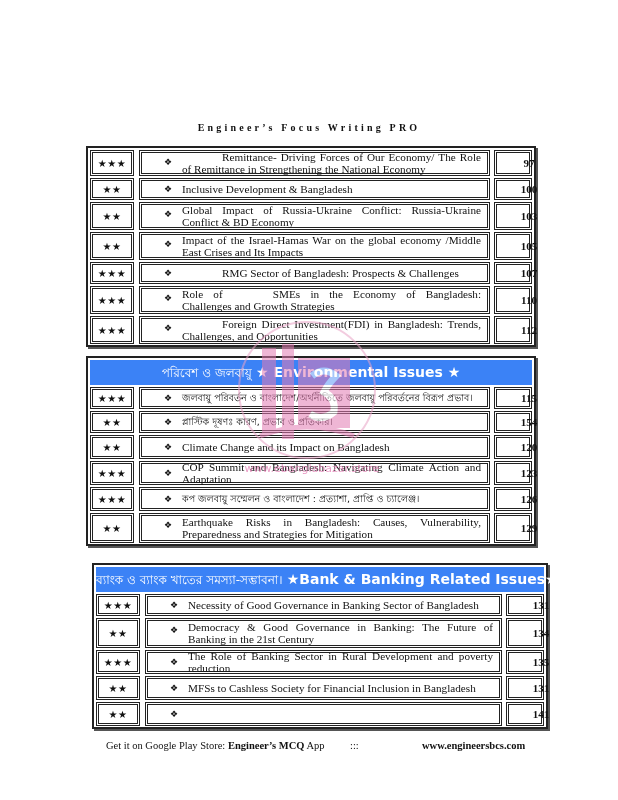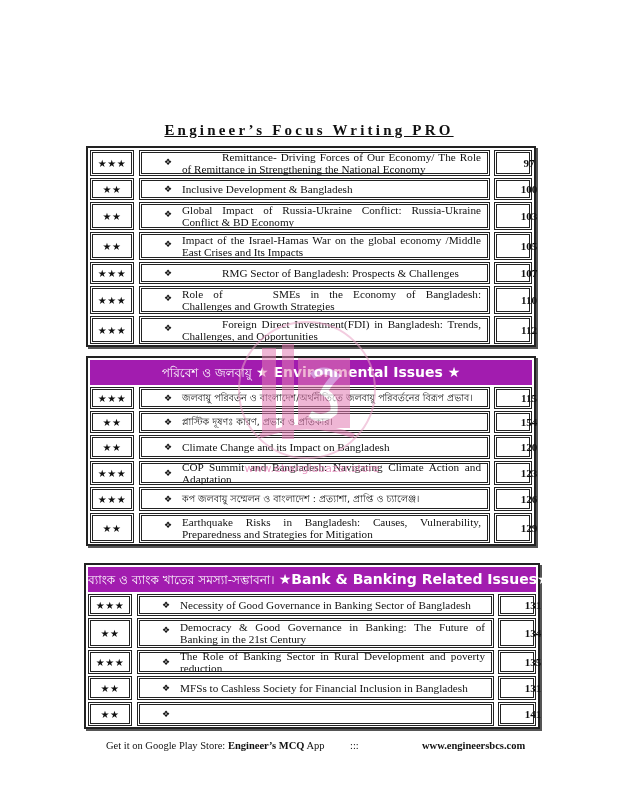--- a/index.html
+++ b/index.html
@@ -1,22 +1,22 @@
 <!DOCTYPE html>
 <html><head>
   <meta charset="utf-8">
   <style>
     html, body { margin: 0; padding: 0; background: #ffffff; }
     body { width: 618px; height: 800px; position: relative; overflow: hidden;
            font-family: "Liberation Serif", serif; color: #111; }
     .page-title { position: absolute; top: 122px; left: 0; width: 618px; text-align: center;
-                  font-weight: bold; font-size: 15px; letter-spacing: 3.2px; text-decoration: underline; }
+                  font-weight: bold; font-size: 10px; letter-spacing: 3.2px; }
     .section { position: absolute; border: 2px solid #222; box-shadow: 2px 2px 0 #555; background: #fff;
                padding: 2px 2px 1px 2px; box-sizing: border-box; }
-    .sec-header { background: #a21caf; color: #fff; text-align: center; font-family: "DejaVu Sans", sans-serif;
+    .sec-header { background: #3b82f6; color: #fff; text-align: center; font-family: "DejaVu Sans", sans-serif;
                   font-size: 13px; height: 25px; line-height: 25px; margin-bottom: 2px; white-space: nowrap; }
     .sec-header .en { font-family: "DejaVu Sans", sans-serif; font-weight: bold; font-size: 14px; }
     .sec-header .bn { font-weight: normal; font-size: 12px; }
     .row { display: flex; margin-bottom: 2px; }
     .cell { border: 3px double #222; box-sizing: border-box; display: flex; align-items: center; }
     .stars { width: 44px; justify-content: center; font-family: "DejaVu Sans", sans-serif; font-size: 10px;
              letter-spacing: 0.5px; margin-right: 5px; }
     .topic { flex: 1; padding: 2px 6px 2px 8px; font-size: 11.2px; line-height: 12px; margin-right: 4px; }
     .topic .bullet { font-family: "DejaVu Sans", sans-serif; font-size: 9px; width: 32px; flex: none;
                      align-self: flex-start; text-align: right; padding-right: 10px; box-sizing: border-box; padding-top: 1px; }
@@ -142,21 +142,21 @@
   <div class="row" style="height:30px; margin-bottom:0;">
     <div class="cell stars">★★</div>
     <div class="cell topic">
       <span class="bullet">❖</span>
       <span class="text">Earthquake Risks in Bangladesh: Causes, Vulnerability, Preparedness and Strategies for Mitigation</span>
     </div>
     <div class="cell page">129</div>
   </div>
 </div>
 
-<div class="section" style="left:84px; top:563px; width:456px;">
+<div class="section" style="left:92px; top:563px; width:456px;">
   <div class="sec-header">
     <span class="bn">ব্যাংক ও ব্যাংক খাতের সমস্যা-সম্ভাবনা।</span>
     <span class="en">★Bank &amp; Banking Related Issues★</span>
   </div>
   <div class="row" style="height:22px;">
     <div class="cell stars">★★★</div>
     <div class="cell topic single">
       <span class="bullet">❖</span>
       <span class="text">Necessity of Good Governance in Banking Sector of Bangladesh</span>
     </div>

